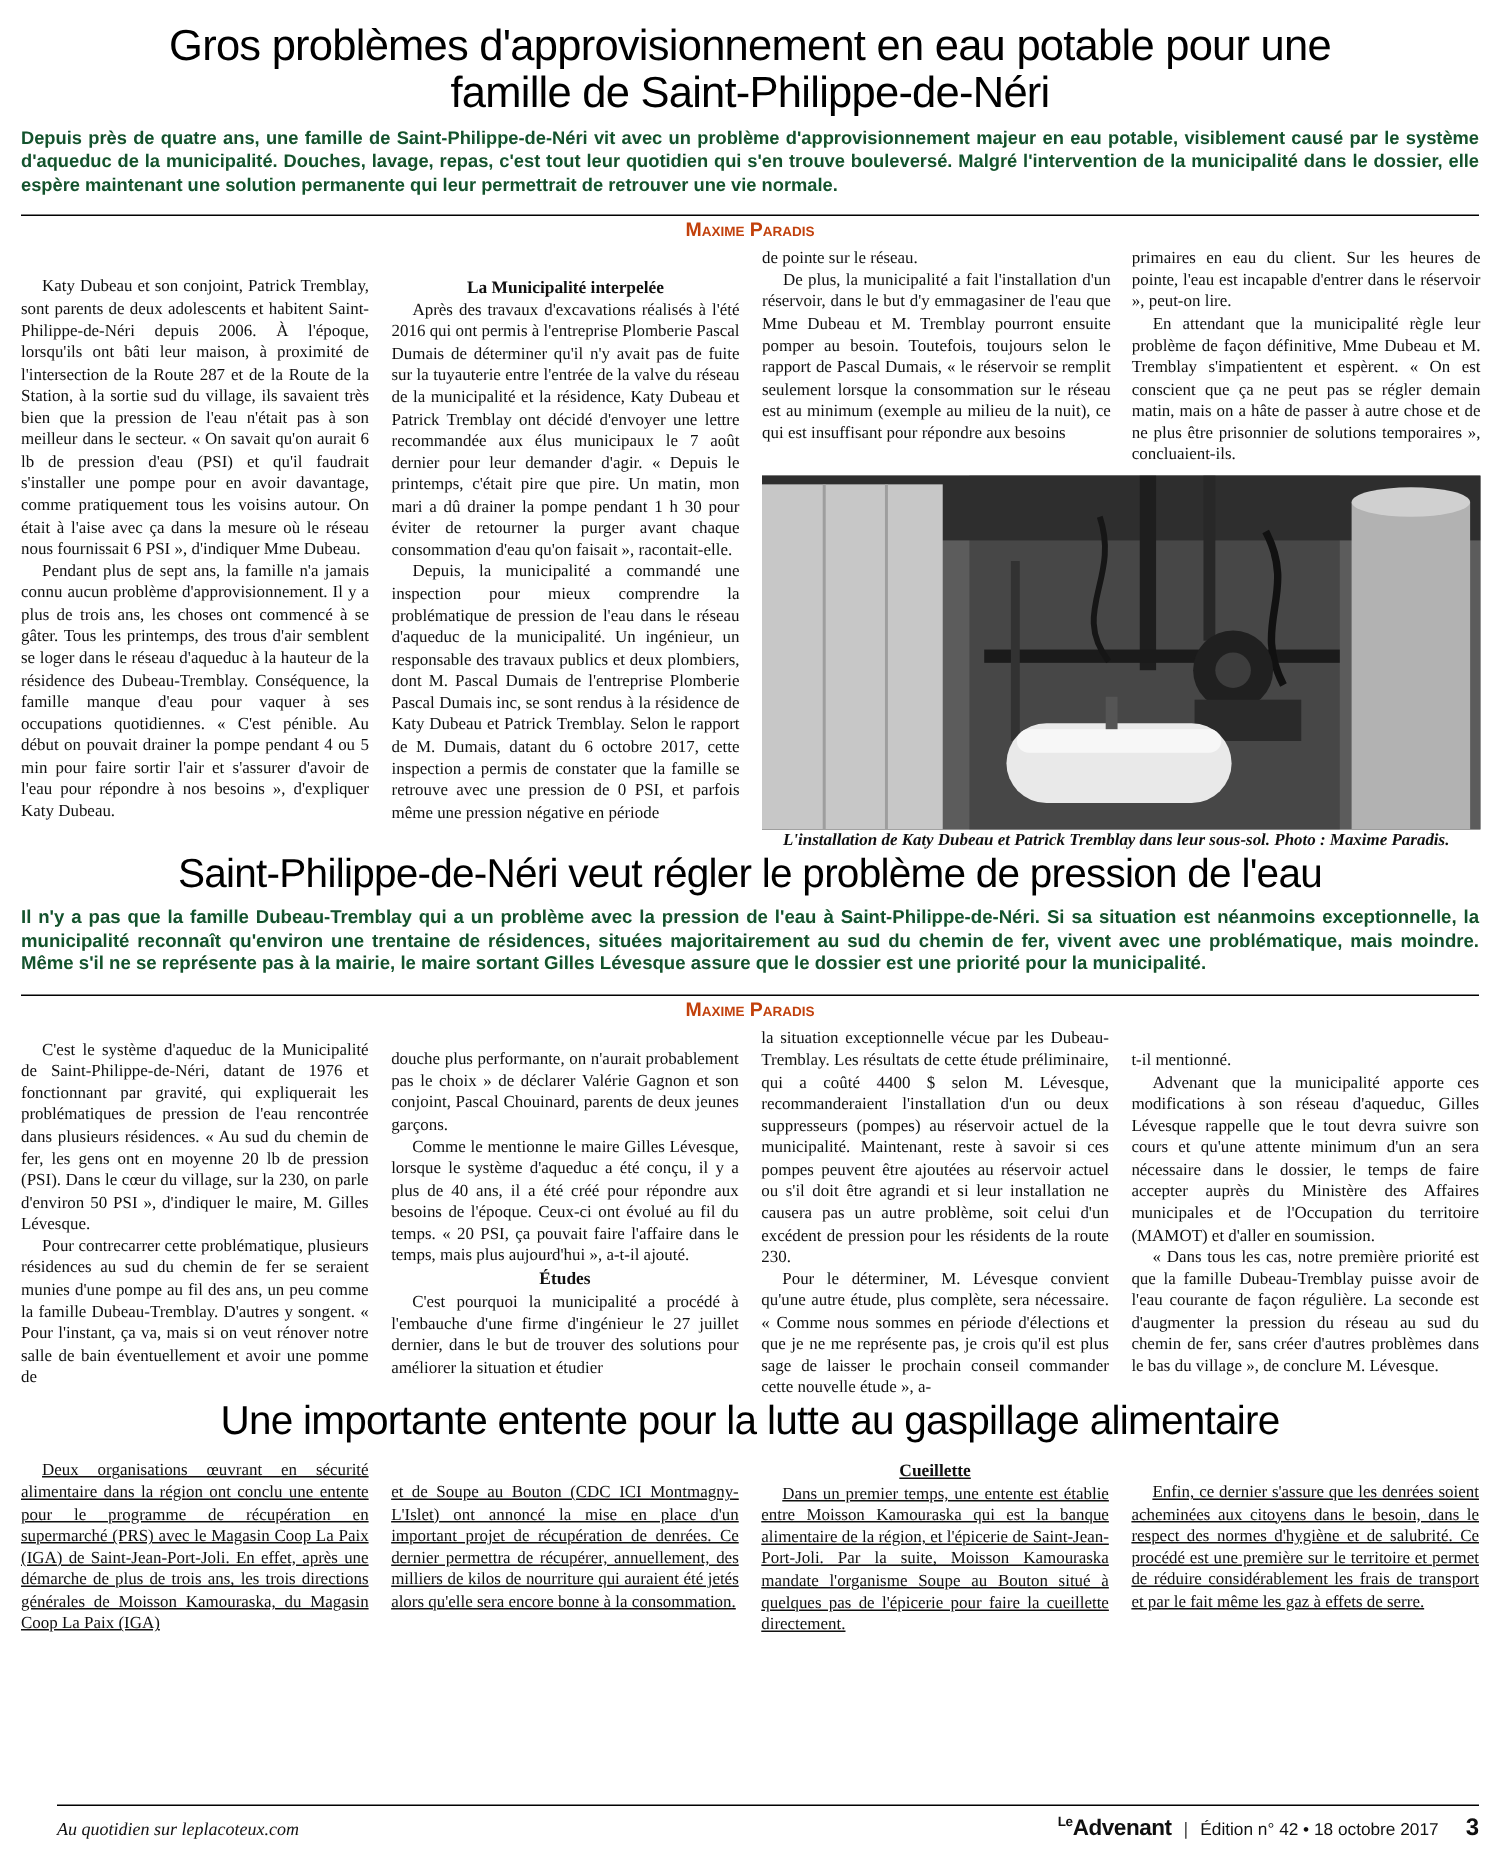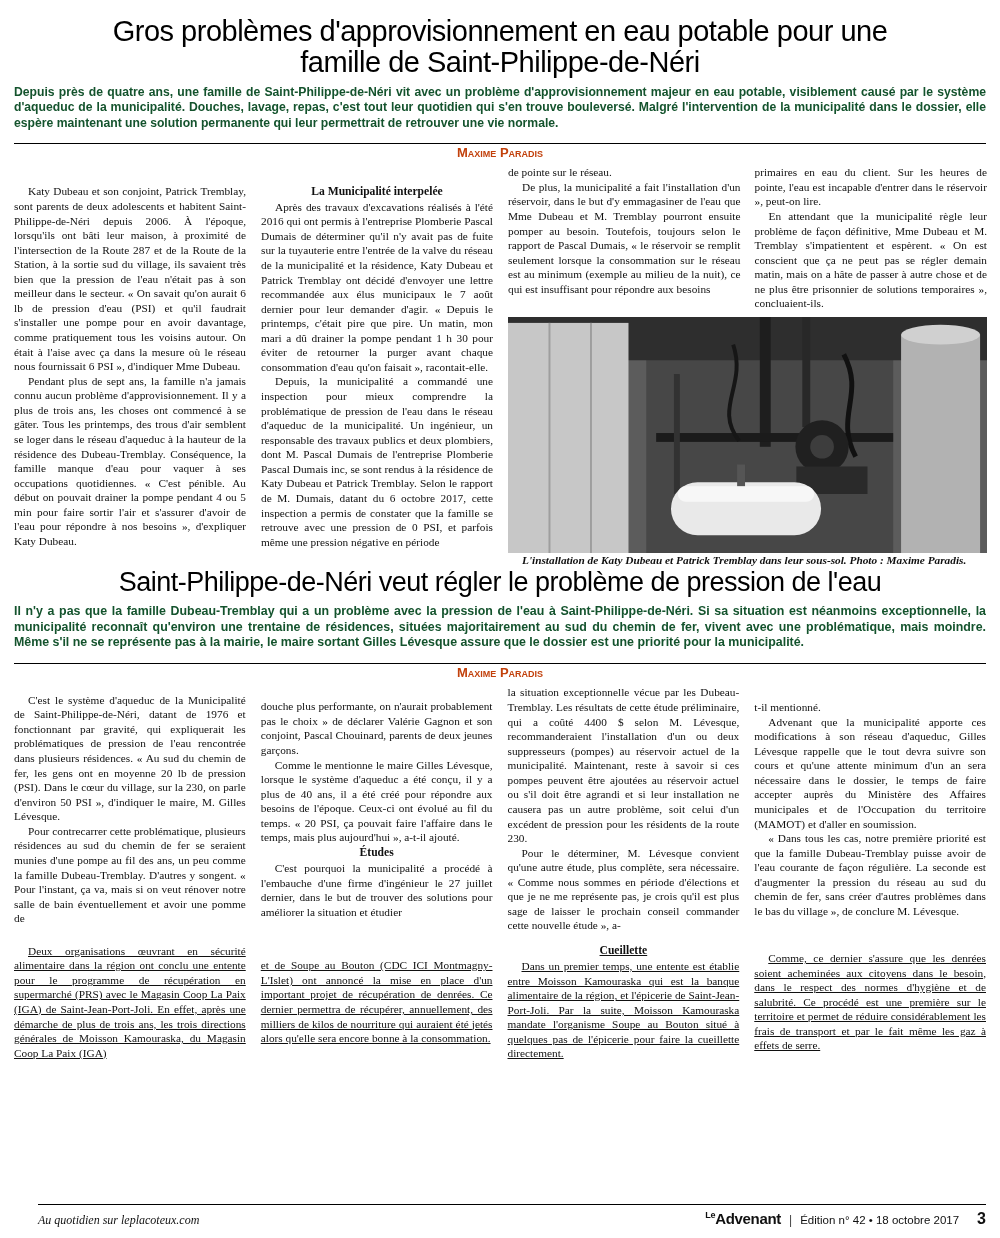--- a/index.html
+++ b/index.html
@@ -157,33 +157,34 @@
       </div>
       <div class="col">
         <p class="cont">t-il mentionné.</p>
         <p>Advenant que la municipalité apporte ces modifications à son réseau d'aqueduc, Gilles Lévesque rappelle que le tout devra suivre son cours et qu'une attente minimum d'un an sera nécessaire dans le dossier, le temps de faire accepter auprès du Ministère des Affaires municipales et de l'Occupation du territoire (MAMOT) et d'aller en soumission.</p>
         <p>« Dans tous les cas, notre première priorité est que la famille Dubeau-Tremblay puisse avoir de l'eau courante de façon régulière. La seconde est d'augmenter la pression du réseau au sud du chemin de fer, sans créer d'autres problèmes dans le bas du village », de conclure M. Lévesque.</p>
       </div>
     </div>
   </section>
 
   <section class="article" id="article3">
+    <h1 class="headline headline-3">Une importante entente pour la lutte au gaspillage alimentaire</h1>
     <div class="cols body-text" style="margin-top:10px;text-decoration:underline;">
       <div class="col">
         <p>Deux organisations œuvrant en sécurité alimentaire dans la région ont conclu une entente pour le programme de récupération en supermarché (PRS) avec le Magasin Coop La Paix (IGA) de Saint-Jean-Port-Joli. En effet, après une démarche de plus de trois ans, les trois directions générales de Moisson Kamouraska, du Magasin Coop La Paix (IGA)</p>
       </div>
       <div class="col">
         <p class="cont">et de Soupe au Bouton (CDC ICI Montmagny-L'Islet) ont annoncé la mise en place d'un important projet de récupération de denrées. Ce dernier permettra de récupérer, annuellement, des milliers de kilos de nourriture qui auraient été jetés alors qu'elle sera encore bonne à la consommation.</p>
       </div>
       <div class="col">
         <div class="subhead">Cueillette</div>
         <p>Dans un premier temps, une entente est établie entre Moisson Kamouraska qui est la banque alimentaire de la région, et l'épicerie de Saint-Jean-Port-Joli. Par la suite, Moisson Kamouraska mandate l'organisme Soupe au Bouton situé à quelques pas de l'épicerie pour faire la cueillette directement.</p>
       </div>
       <div class="col">
-        <p>Comme, ce dernier s'assure que les denrées soient acheminées aux citoyens dans le besoin, dans le respect des normes d'hygiène et de salubrité. Ce procédé est une première sur le territoire et permet de réduire considérablement les frais de transport et par le fait même les gaz à effets de serre.</p>
+        <p>Enfin, ce dernier s'assure que les denrées soient acheminées aux citoyens dans le besoin, dans le respect des normes d'hygiène et de salubrité. Ce procédé est une première sur le territoire et permet de réduire considérablement les frais de transport et par le fait même les gaz à effets de serre.</p>
       </div>
     </div>
   </section>
 
 </div>
 
 <div class="footer">
   <div class="footer-left">Au quotidien sur leplacoteux.com</div>
   <div class="footer-right">
     <span class="brand"><span class="brand-prefix">Le</span><span>Advenant</span></span>

